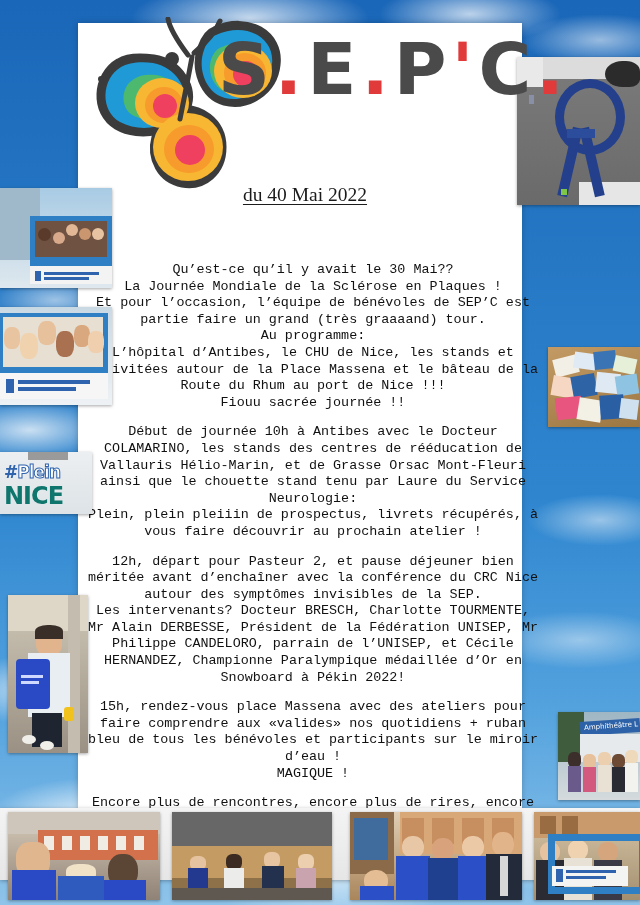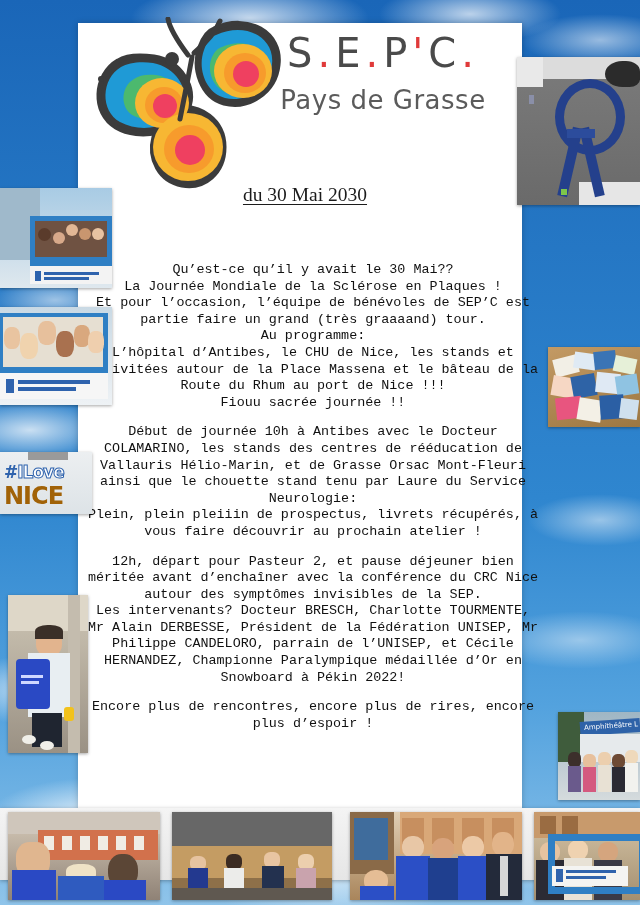--- a/index.html
+++ b/index.html
@@ -32,21 +32,21 @@
     background:#ffffff;
     box-shadow:0 0 6px rgba(0,0,0,.22);
   }
   
   #logo-area{position:absolute;left:78px;top:23px;width:444px;height:152px;}
   #brand{
     position:absolute;left:140px;top:10px;width:330px;text-align:center;
     font-family:"DejaVu Sans", sans-serif;
   }
   #brand .mark{
-    font-size:40px;letter-spacing:5px;color:#4a4a4a;font-weight:400;line-height:1;
+    font-size:72px;letter-spacing:5px;color:#4a4a4a;font-weight:700;line-height:1;
     white-space:nowrap;
   }
   #brand .mark .dot{color:#e03a3a;}
   #brand .sub{
     font-size:26px;color:#5b5b5b;margin-top:12px;letter-spacing:.5px;
     font-family:"DejaVu Sans", sans-serif;
   }
   
   #butterfly{position:absolute;left:18px;top:-6px;width:190px;height:176px;}
   
@@ -143,32 +143,32 @@
       </g>
       <circle cx="76" cy="42" r="7" fill="#3b3b3b"></circle>
       <circle cx="5" cy="62" r="3" fill="#3b3b3b"></circle>
       <circle cx="11" cy="56" r="2" fill="#3b3b3b"></circle>
     </svg>
   </div>
 
   <div id="brand">
     <div class="mark"><span>S</span><span class="dot">.</span><span>E</span><span class="dot">.</span><span>P</span><span class="dot">'</span><span>C</span><span class="dot">.</span>
     </div>
-    <div class="sub">Pays de Grasse</div>
   </div>
 </div>
 
 <div id="title">
-  <div><span>du 30 Mai 2030</span></div>
+  <div><span>du 40 Mai 2022</span></div>
 </div>
 
 <div id="body-copy">
   <p>Qu’est-ce qu’il y avait le 30 Mai??<br>La Journée Mondiale de la Sclérose en Plaques !<br>Et pour l’occasion, l’équipe de bénévoles de SEP’C est partie faire un grand (très graaaand) tour.<br>Au programme:<br>L’hôpital d’Antibes, le CHU de Nice, les stands et activitées autour de la Place Massena et le bâteau de la Route du Rhum au port de Nice !!!<br>Fiouu sacrée journée !!</p>
   <p>Début de journée 10h à Antibes avec le Docteur COLAMARINO,  les stands des centres de rééducation de Vallauris Hélio-Marin, et de Grasse Orsac Mont-Fleuri ainsi que le chouette stand tenu par Laure du Service Neurologie:<br>Plein, plein pleiiin de prospectus, livrets récupérés, à vous faire découvrir au prochain atelier !</p>
   <p>12h, départ pour Pasteur 2, et pause déjeuner bien méritée avant d’enchaîner avec la conférence du CRC Nice autour des symptômes invisibles de la SEP.<br>Les intervenants? Docteur BRESCH, Charlotte TOURMENTE, Mr Alain DERBESSE, Président de la Fédération UNISEP, Mr Philippe CANDELORO, parrain de l’UNISEP, et Cécile HERNANDEZ, Championne Paralympique médaillée d’Or en Snowboard à Pékin 2022!</p>
+  <p>15h, rendez-vous place Massena avec des ateliers pour faire comprendre aux «valides» nos quotidiens + ruban bleu de tous les bénévoles et participants sur le miroir d’eau !<br>MAGIQUE !</p>
   <p>Encore plus de rencontres, encore plus de rires, encore plus d’espoir !</p>
 </div>
 
 <div class="photo" style="left:0px;top:188px;width:112px;height:100px;background:#bcd4e4;">
   <div class="px" style="inset:0;background:linear-gradient(180deg,#a8cbe4,#dfe8ee);"></div>
   <div class="px" style="left:0;top:0;width:40px;height:72px;background:#9fb9cb;"></div>
   <div class="px" style="left:30px;top:28px;width:82px;height:50px;background:#2f7fc4;"></div>
   <div class="px" style="left:35px;top:33px;width:72px;height:36px;background:#6f5242;"></div>
   <div class="px" style="left:38px;top:40px;width:13px;height:13px;border-radius:50%;background:#5a3b2b;"></div>
   <div class="px" style="left:53px;top:44px;width:12px;height:12px;border-radius:50%;background:#d8a98a;"></div>
@@ -193,22 +193,22 @@
   <div class="px" style="left:88px;top:24px;width:16px;height:22px;border-radius:40%;background:#efcfae;"></div>
   <div class="px" style="left:0;top:66px;width:108px;height:26px;background:#f6f6f6;"></div>
   <div class="px" style="left:6px;top:72px;width:8px;height:14px;background:#2f63ad;"></div>
   <div class="px" style="left:18px;top:73px;width:72px;height:4px;background:#2f63ad;"></div>
   <div class="px" style="left:18px;top:80px;width:58px;height:4px;background:#2f63ad;"></div>
 </div>
 
 <div class="photo" style="left:0px;top:452px;width:92px;height:62px;background:#dfe6ea;">
   <div class="px" style="inset:0;background:linear-gradient(180deg,#eceff1,#dde3e7);"></div>
   <div class="px" style="left:28px;top:0;width:40px;height:8px;background:#9a9a9a;"></div>
-  <div class="cap" style="left:4px;top:10px;font-size:17px;font-weight:700;color:#2f63ad;letter-spacing:-1px;">#<span style="color:#fff;-webkit-text-stroke:1px #2f63ad;">ILove</span></div>
-  <div class="cap" style="left:4px;top:30px;font-size:24px;font-weight:700;color:#a16207;letter-spacing:-1px;">NICE</div>
+  <div class="cap" style="left:4px;top:10px;font-size:17px;font-weight:700;color:#2f63ad;letter-spacing:-1px;">#<span style="color:#fff;-webkit-text-stroke:1px #2f63ad;">Plein</span></div>
+  <div class="cap" style="left:4px;top:30px;font-size:24px;font-weight:700;color:#0f766e;letter-spacing:-1px;">NICE</div>
 </div>
 
 <div class="photo" style="left:8px;top:595px;width:80px;height:158px;background:#b9b2a4;">
   <div class="px" style="inset:0;background:linear-gradient(180deg,#cfc7b6,#9a9184);"></div>
   <div class="px" style="left:0;top:0;width:80px;height:36px;background:#ded7c8;"></div>
   <div class="px" style="left:60px;top:0;width:12px;height:158px;background:#c4bcae;"></div>
   <div class="px" style="left:28px;top:34px;width:26px;height:28px;border-radius:45%;background:#e2b48e;"></div>
   <div class="px" style="left:27px;top:30px;width:28px;height:14px;border-radius:45% 45% 0 0;background:#3a2f28;"></div>
   <div class="px" style="left:20px;top:58px;width:42px;height:64px;background:#e8eef2;"></div>
   <div class="px" style="left:8px;top:64px;width:34px;height:50px;background:#2a49c4;border-radius:4px;"></div>

